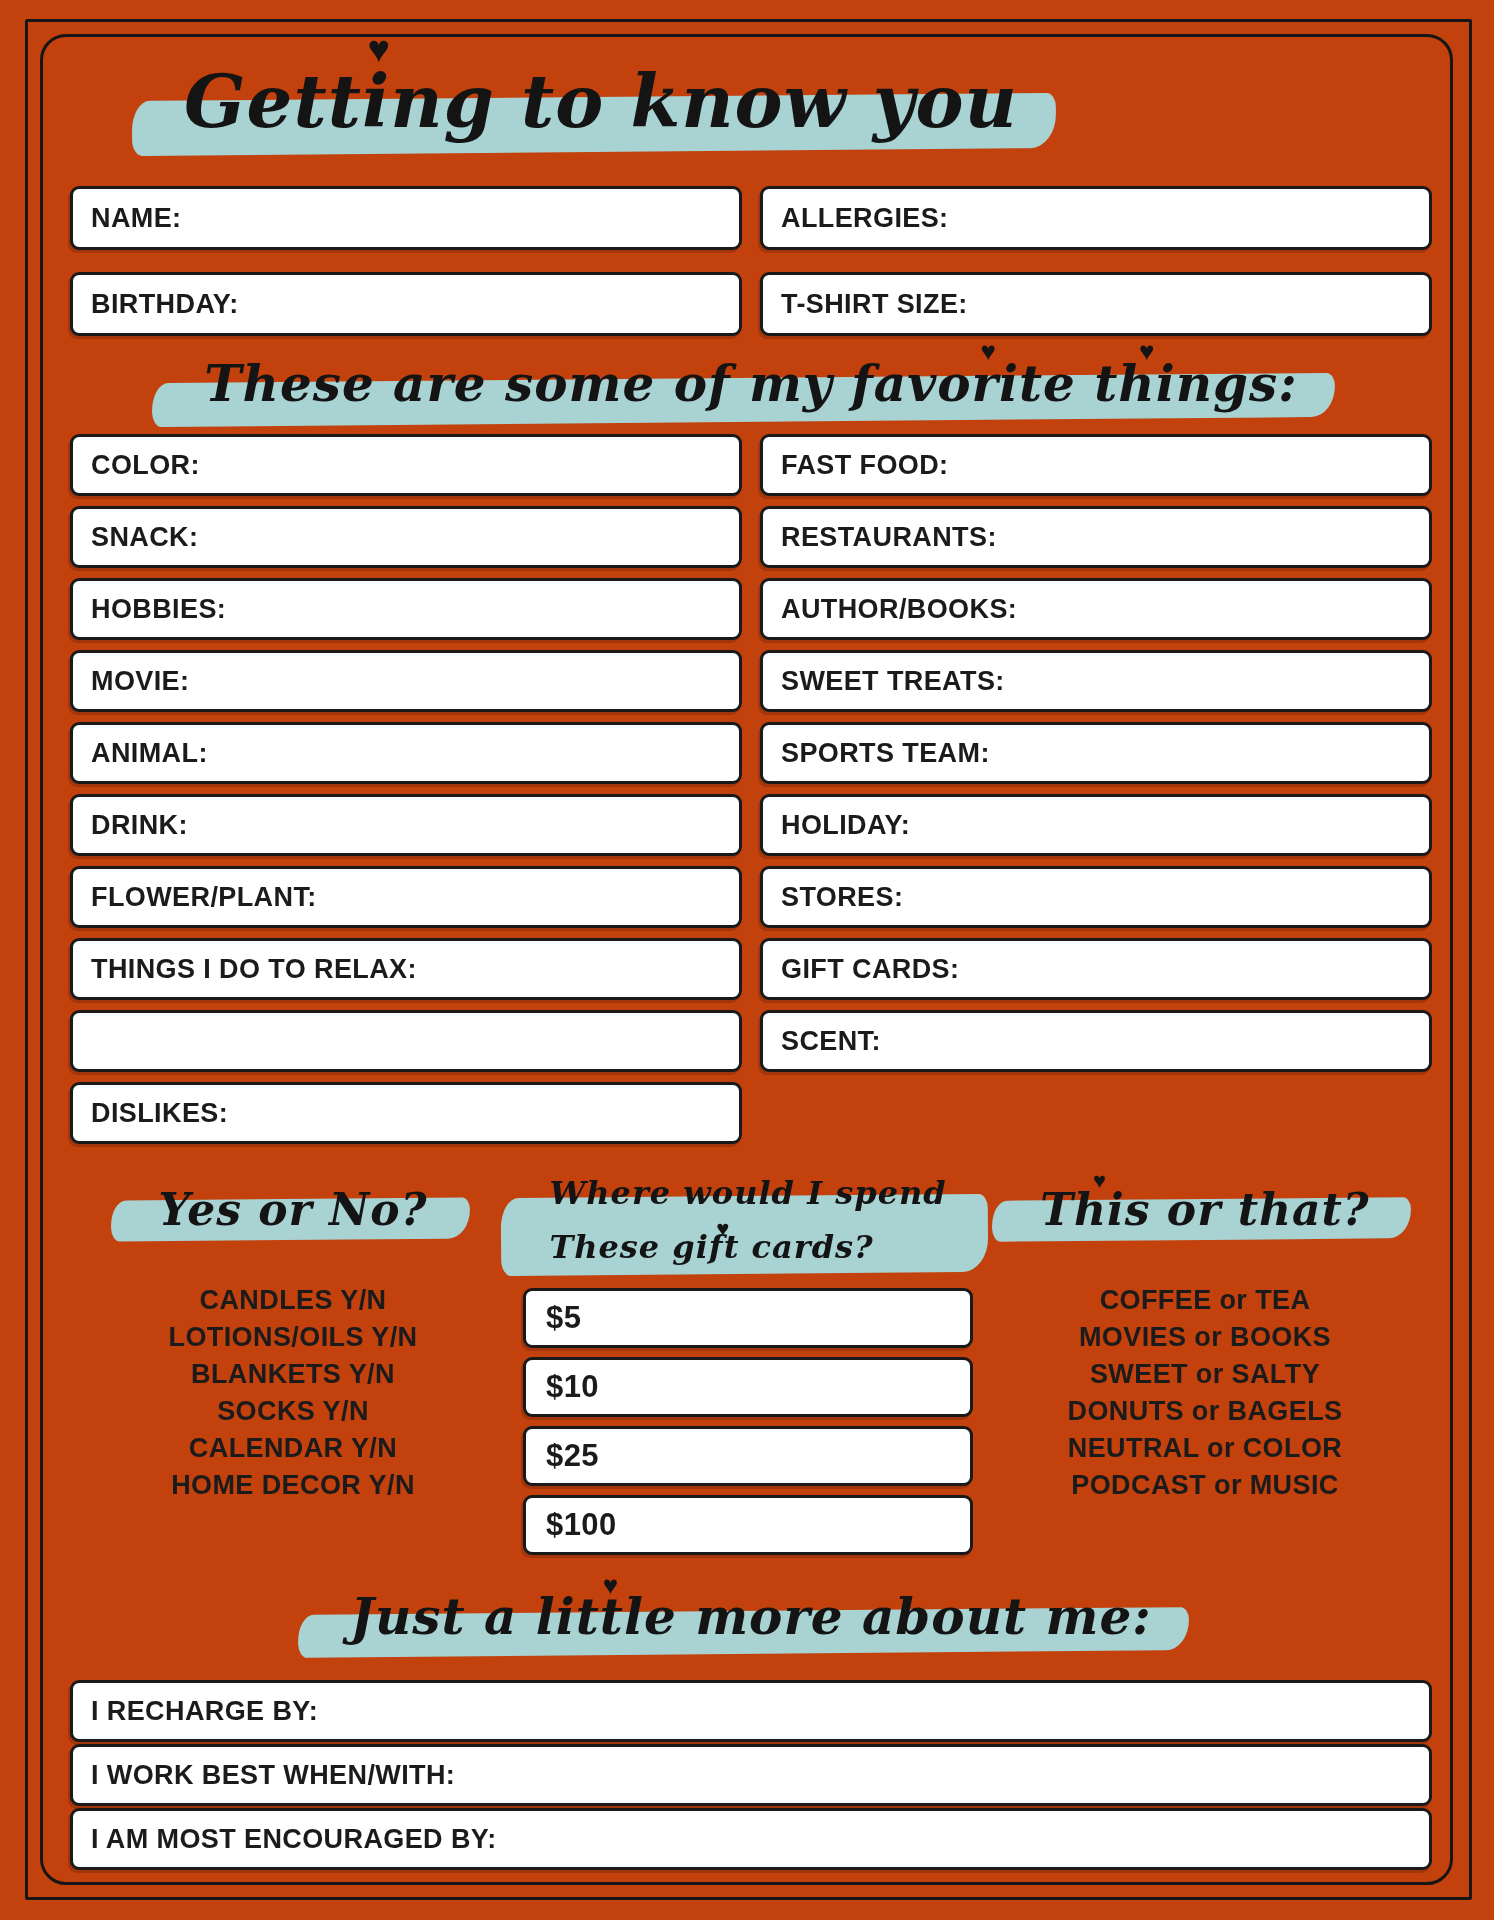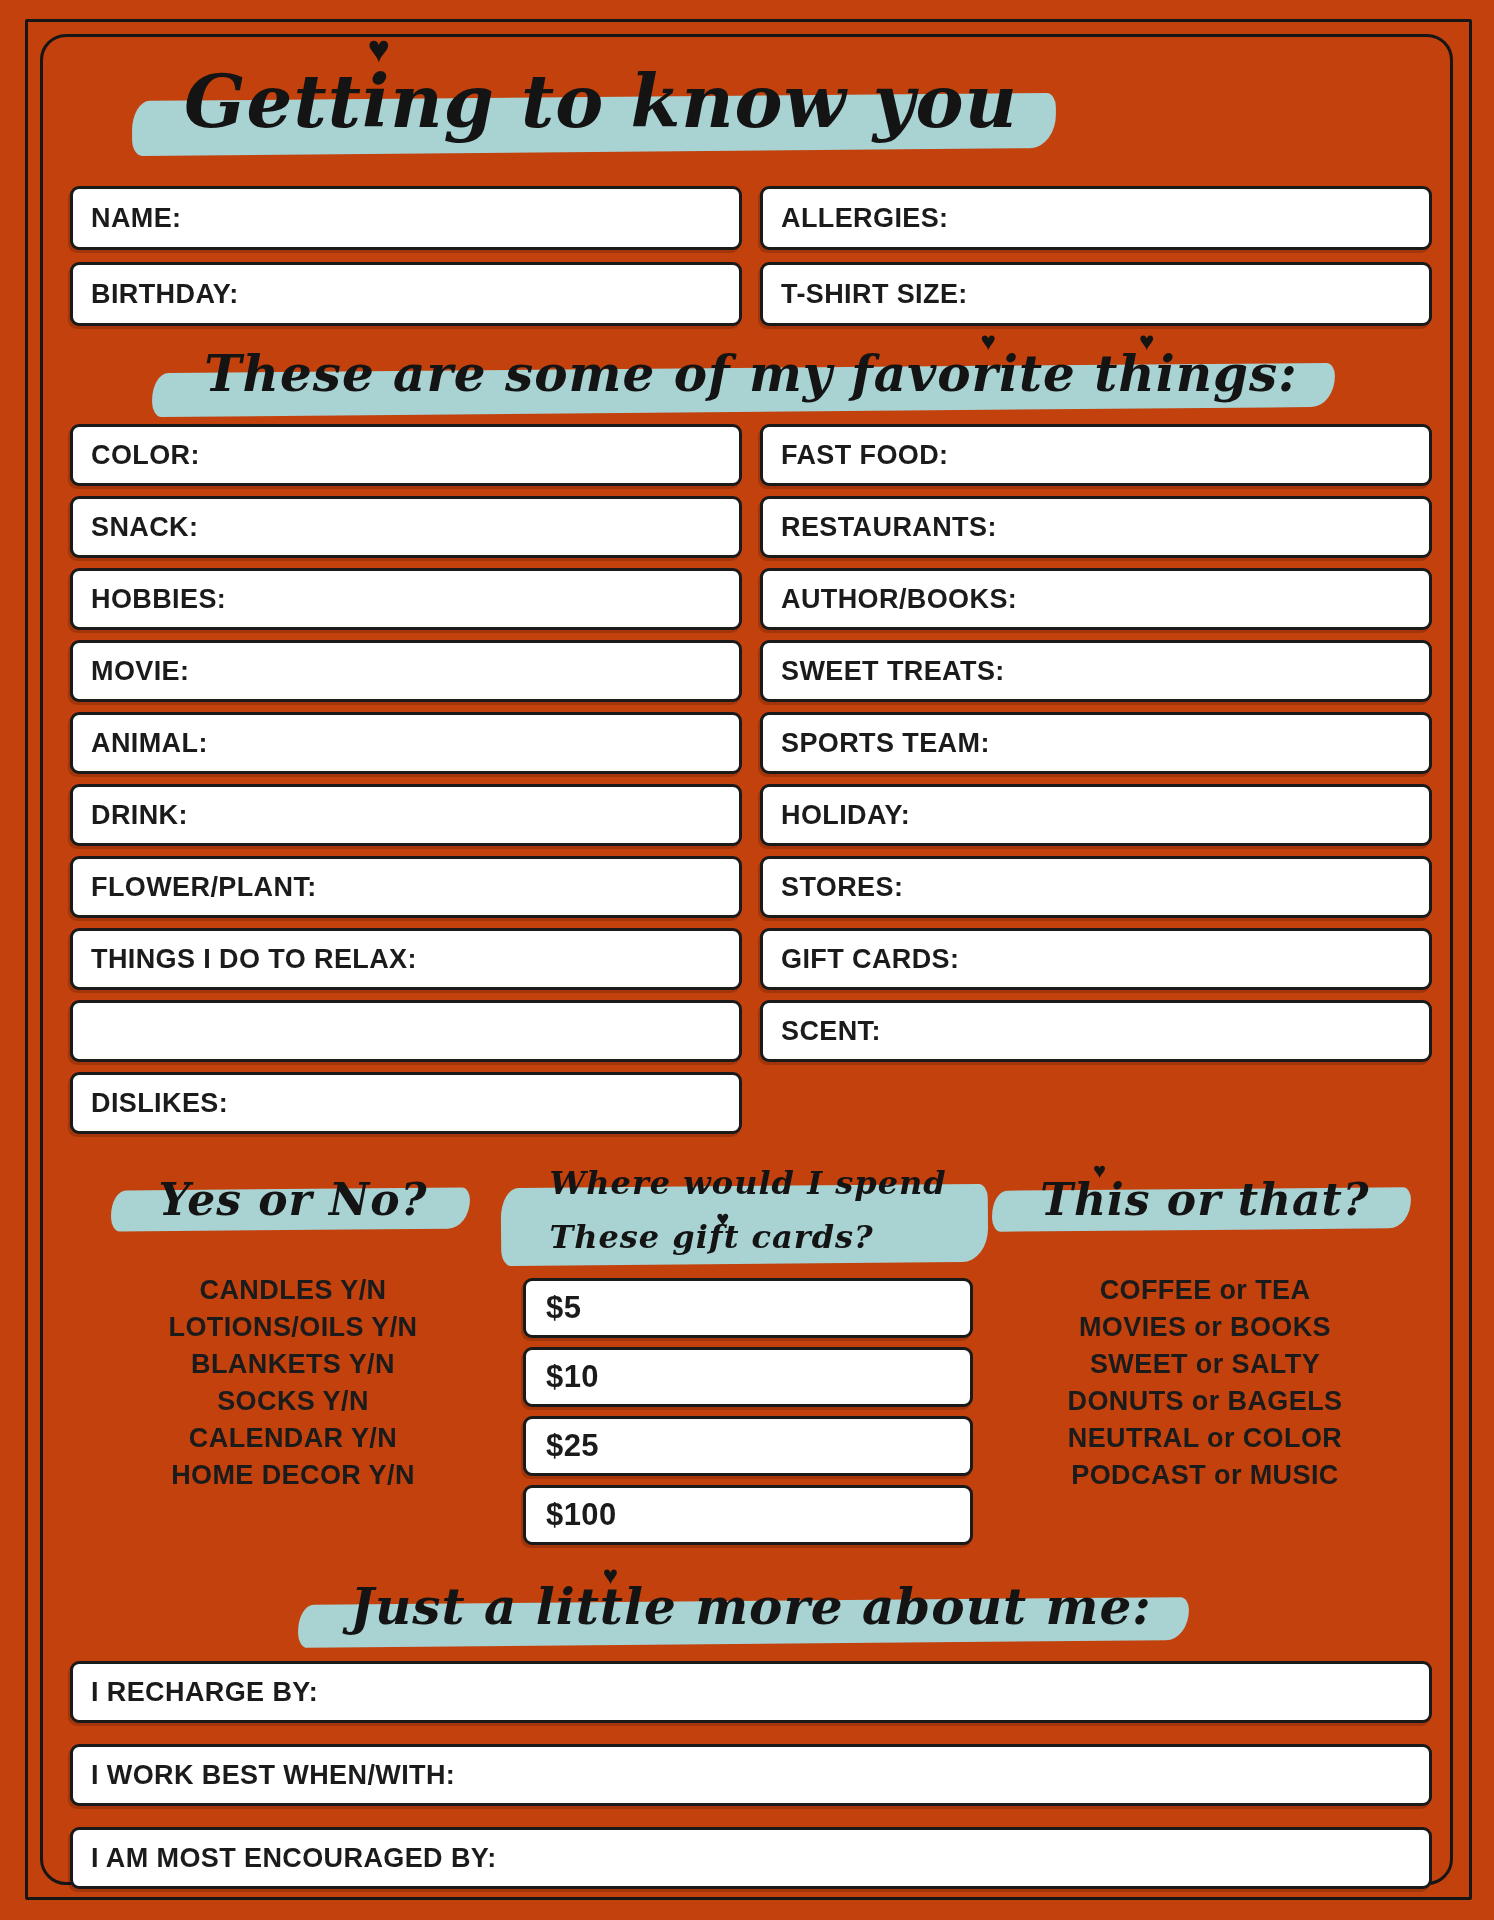--- a/index.html
+++ b/index.html
@@ -38,21 +38,21 @@
     line-height:1;pointer-events:none;
   }
   
   .title-row{margin-top:16px;height:104px;display:flex;justify-content:center;
     transform:translateX(-150px);position:relative;}
   .title-row .h-text{font-size:72px;line-height:104px;}
   .title-row .brush{top:45%;bottom:2%;}
   .title-row .heart{left:22%;top:-20px;font-size:38px;}
   
   .grid2{display:grid;grid-template-columns:1fr 1fr;column-gap:18px;}
-  .basics{margin-top:32px;row-gap:12px;}
+  .basics{margin-top:32px;row-gap:22px;}
   .fav-grid{margin-top:14px;row-gap:10px;}
   .fieldbox{
     border:3px solid #1a1a1a;border-radius:9px;background:#fff;
     display:flex;align-items:center;padding-left:18px;box-sizing:border-box;
     box-shadow:-2px 3px 0 rgba(0,0,0,0.16);
   }
   .basics .fieldbox{height:64px;}
   .fav-grid .fieldbox{height:62px;}
   .flabel{font-size:27px;font-weight:700;letter-spacing:0.4px;color:#1b1b1b;}
   
@@ -81,21 +81,21 @@
   .giftbox{
     height:60px;border:3px solid #1a1a1a;border-radius:9px;background:#fff;
     display:flex;align-items:center;padding-left:20px;box-sizing:border-box;
     margin-bottom:9px;box-shadow:-2px 3px 0 rgba(0,0,0,0.16);
   }
   .giftbox .flabel{font-size:31px;}
   
   .about-heading{margin-top:14px;height:70px;}
   .about-heading .h-text{font-size:50px;line-height:70px;}
   .about-heading .heart{left:31.5%;top:-10px;font-size:26px;}
-  .full-fields{margin-top:19px;display:flex;flex-direction:column;gap:21px;}
+  .full-fields{margin-top:28px;display:flex;flex-direction:column;gap:2px;}
   .full-fields .fieldbox{height:62px;}
 </style>
 </head>
 <body>
 
 <div class="page">
   <div class="border-outer"></div>
   <div class="border-inner"></div>
 
   <div class="content">

